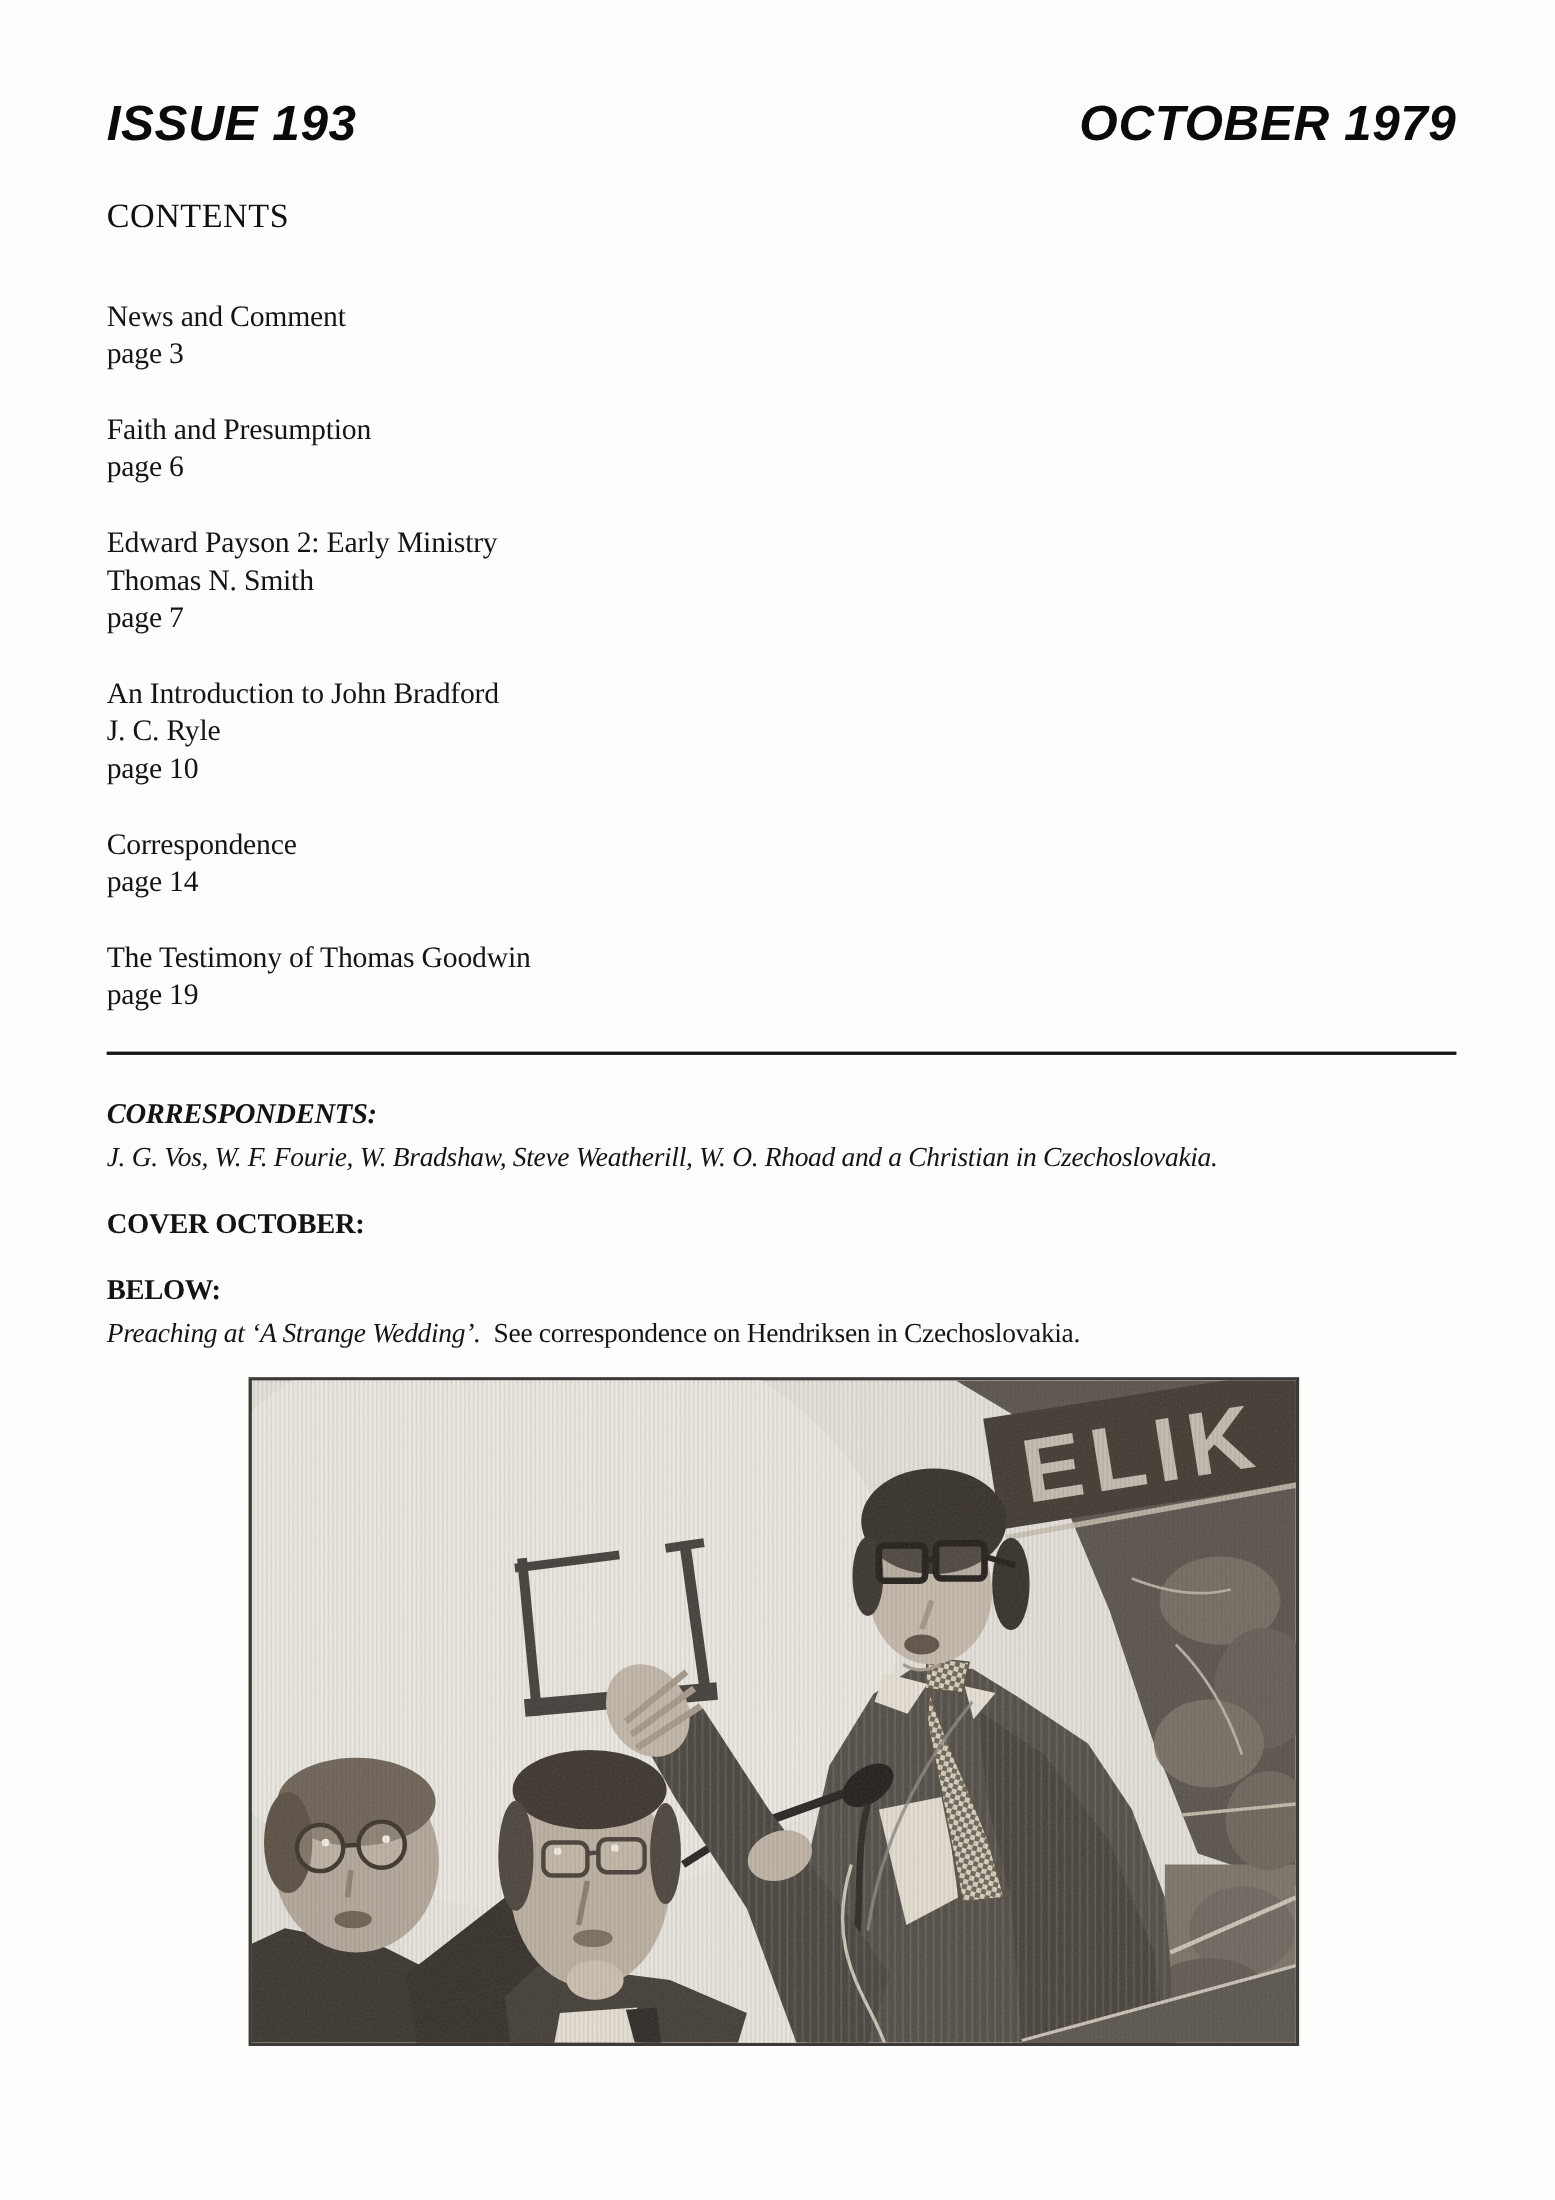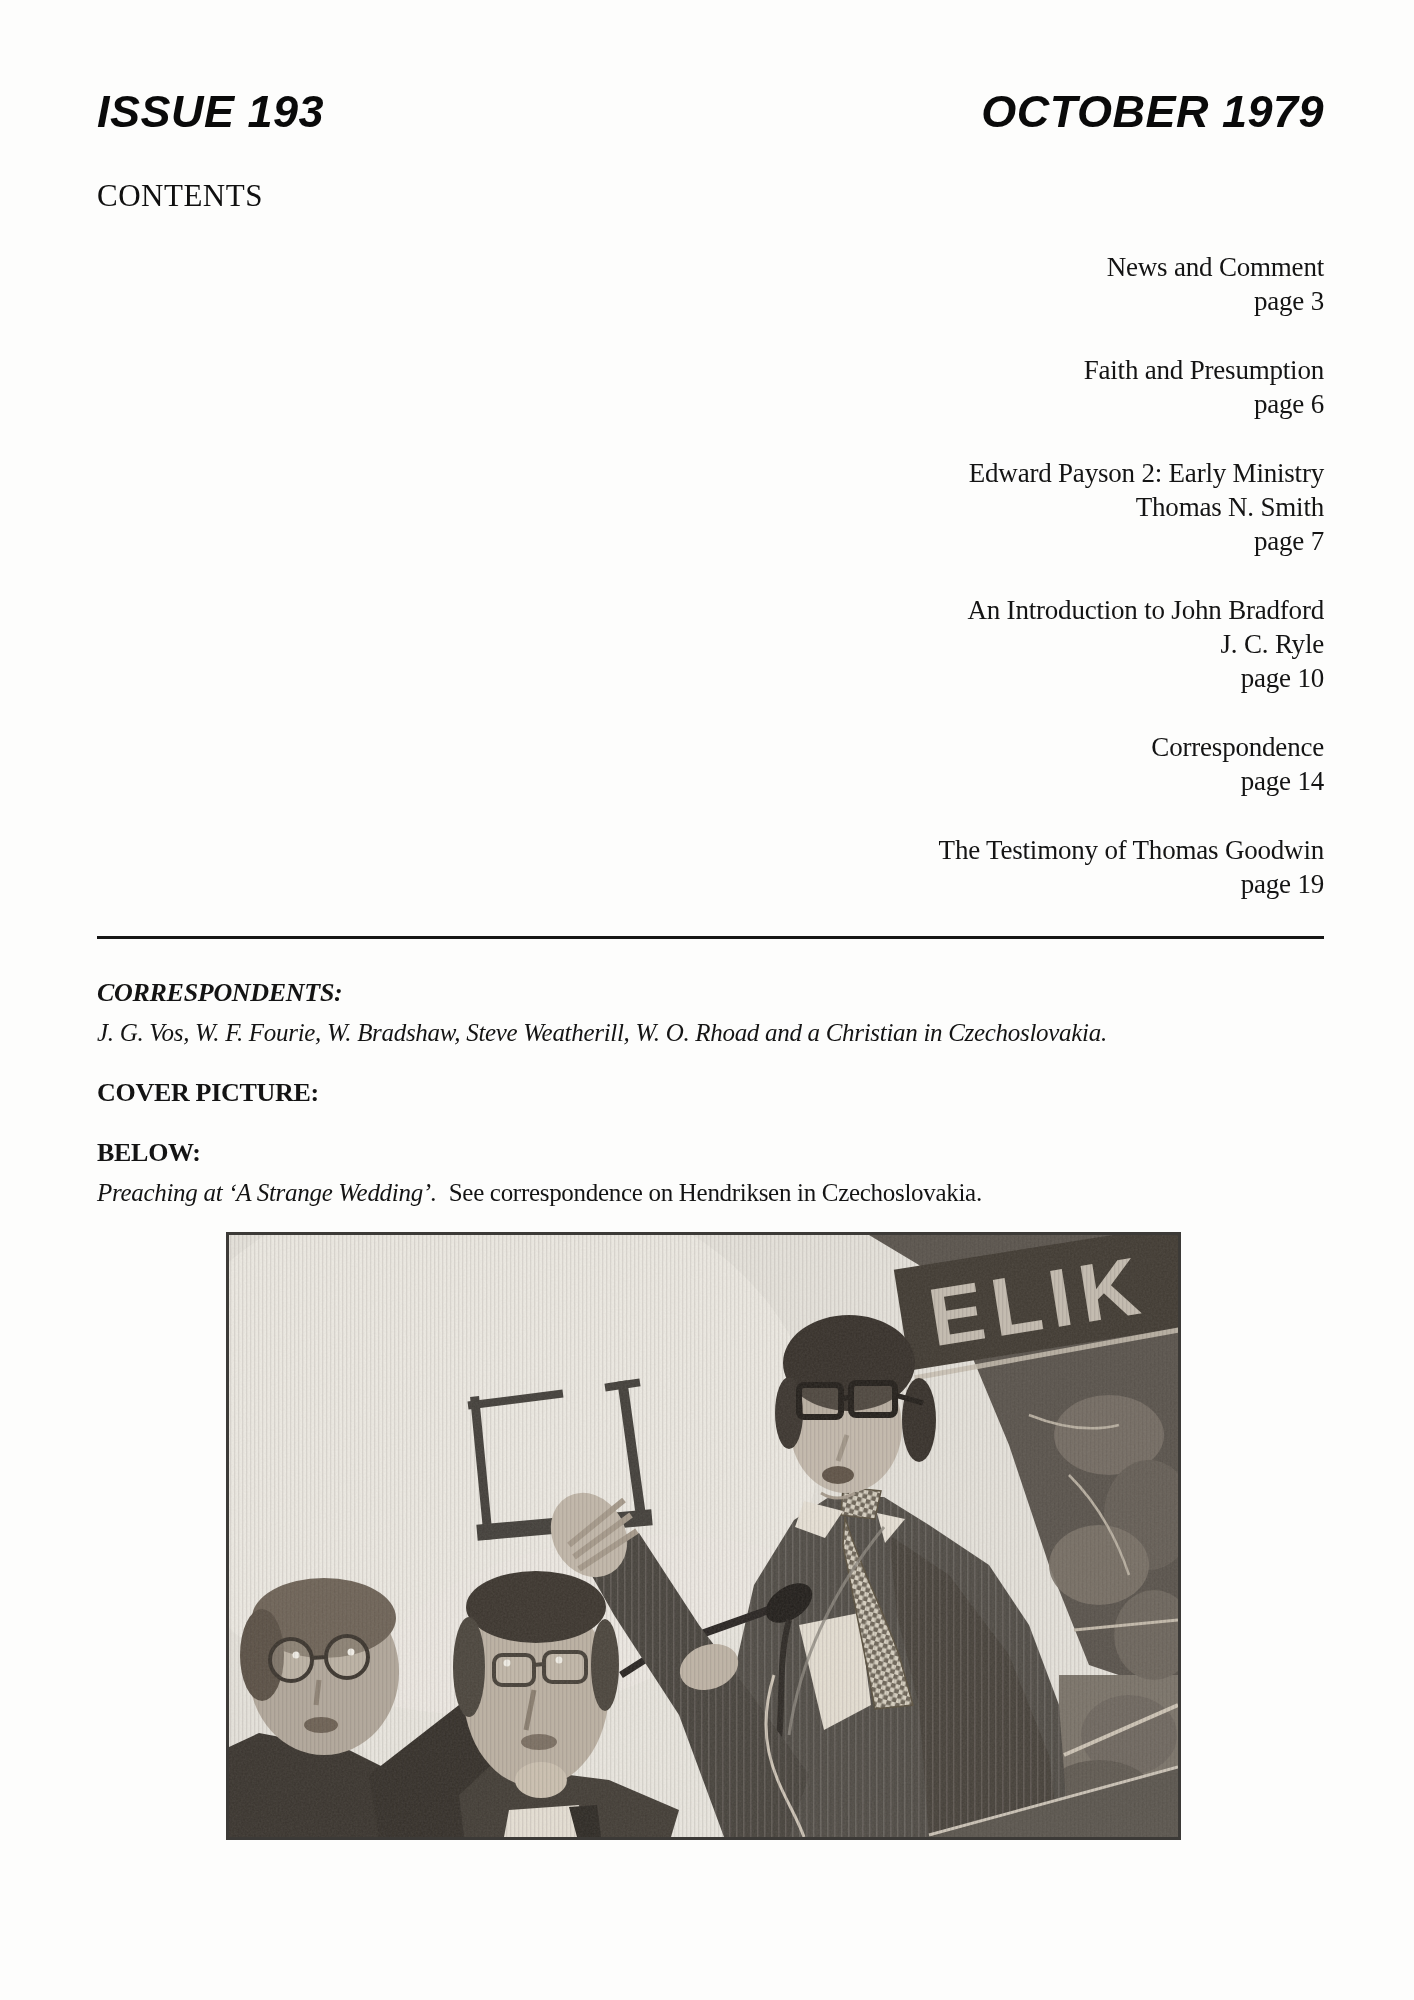--- a/index.html
+++ b/index.html
@@ -12,21 +12,21 @@
   .masthead{
     display:flex;justify-content:space-between;align-items:baseline;
     font-family:"Liberation Sans",sans-serif;
     font-weight:bold;font-style:italic;
     font-size:45px;line-height:44px;letter-spacing:0.5px;color:#0a0a0a;
   }
   .contents-title{
     margin:44px 0 0 0;font-size:31px;line-height:36px;font-weight:normal;
     letter-spacing:0.5px;color:#101010;
   }
-  .toc{margin-top:36px;font-size:27px;letter-spacing:-0.2px;text-align:right;}
+  .toc{margin-top:56px;font-size:27px;letter-spacing:-0.2px;}
   .toc .entry{line-height:34px;margin-bottom:35px;}
   .toc .entry .author,.toc .entry .pageref{}
   .rule{height:3px;background:#161616;border:0;margin:22px 0 0 0;}
   .info{margin-top:28px;}
   .info.first{margin-top:38px;font-style:italic;}
   .info .label{font-size:26px;line-height:32px;font-weight:bold;letter-spacing:-0.3px;}
   .info .body{
     font-size:25px;line-height:32px;margin:8px 0 0 0;
     letter-spacing:-0.3px;white-space:pre;
   }
@@ -79,21 +79,21 @@
   </div>
 
   <div class="rule"></div>
 
   <section class="info first">
     <div class="label">CORRESPONDENTS:</div>
     <p class="body">J. G. Vos, W. F. Fourie, W. Bradshaw, Steve Weatherill, W. O. Rhoad and a Christian in Czechoslovakia.</p>
   </section>
 
   <section class="info">
-    <div class="label">COVER PICTURE:</div>
+    <div class="label">COVER OCTOBER:</div>
   </section>
 
   <section class="info">
     <div class="label">BELOW:</div>
     <p class="body"><span class="it">Preaching at ‘A Strange Wedding’.</span><span>  See correspondence on Hendriksen in Czechoslovakia.</span></p>
   </section>
 
   <figure class="photo" aria-label="Black-and-white photograph: a man in glasses and a pinstriped suit with a checked tie speaks at a microphone, holding up an empty dark frame; two men wearing glasses watch from the lower left; behind him a stone wall with light sign letters.">
     <svg viewBox="0 0 949 602" preserveAspectRatio="none">
       <defs>

